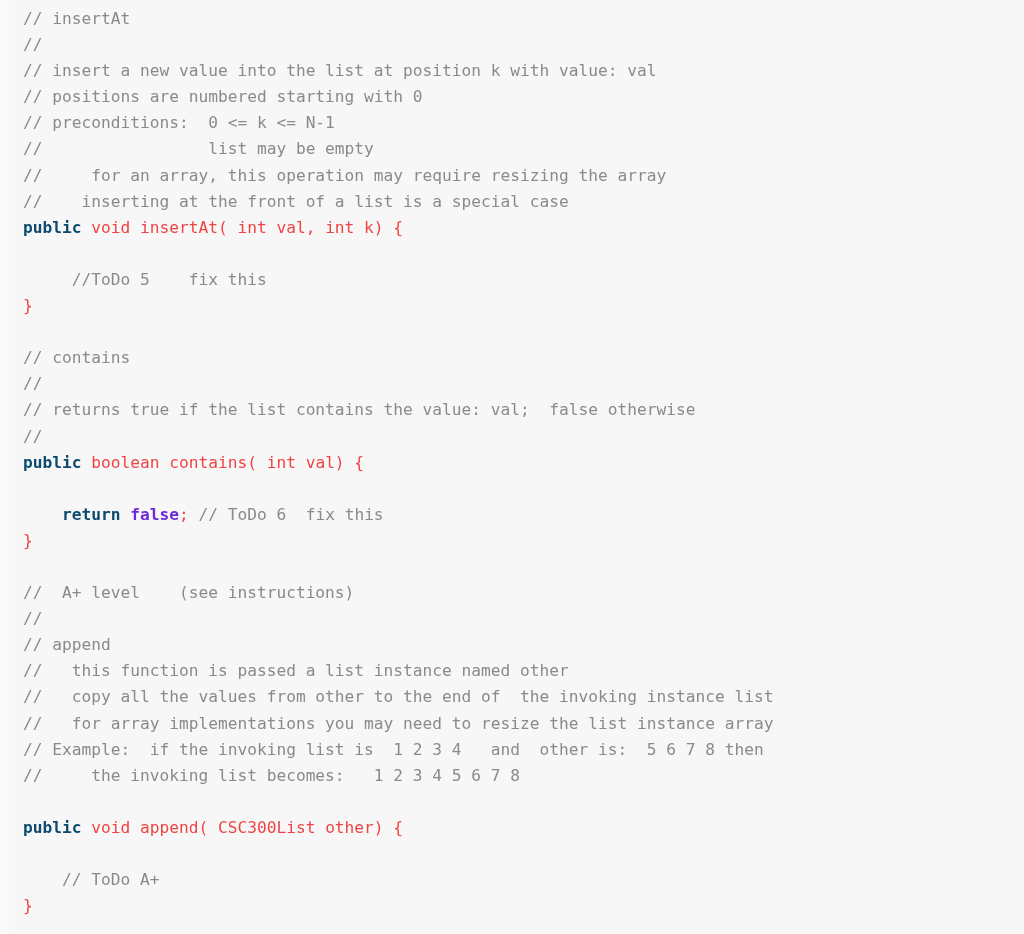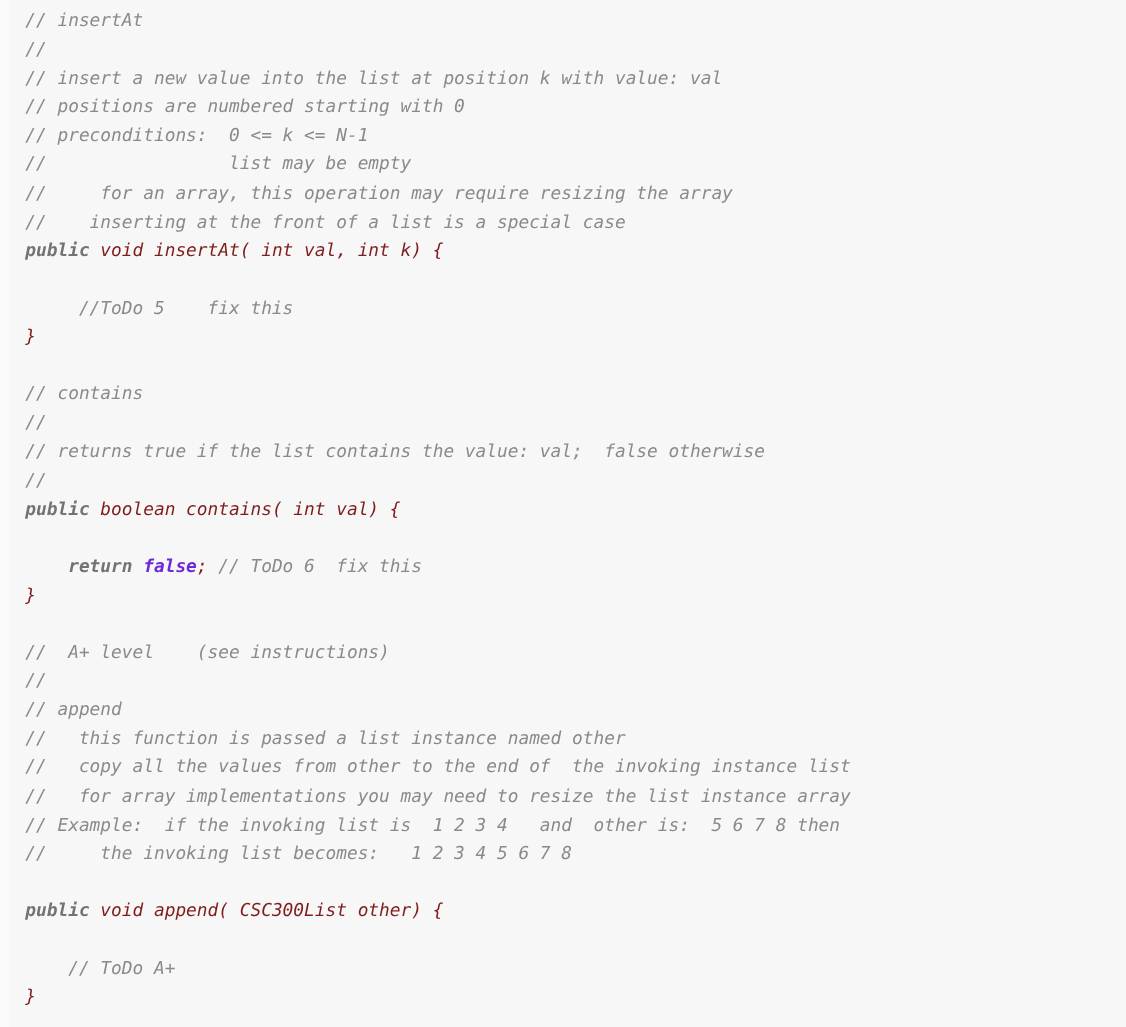--- a/index.html
+++ b/index.html
@@ -13,21 +13,20 @@
     height: 934px;
     overflow: hidden;
     font-family: "DejaVu Sans Mono", "Liberation Mono", monospace;
   }
   #code-listing {
     position: relative;
     width: 1024px;
     height: 712px;
     background: #f7f7f7;
     box-sizing: border-box;
-    font-style: italic;
   }
   
   #gutter {
     position: absolute;
     left: 0;
     top: 0;
     width: 9px;
     height: 934px;
     background: #fafafa;
   }
@@ -46,23 +45,23 @@
   .ln {
     display: block;
     height: 26.1px;
     white-space: pre;
   }
   .ln.blank {
     height: 26.1px;
   }
   
   .cm  { color: #8a8a8a; }            
-  .kw  { color: #737373; font-weight: 700; }  
+  .kw  { color: #0c4a6e; font-weight: 700; }  
   .lit { color: #6d28d9; font-weight: 700; }  
-  .pl  { color: #7f1d1d; }            
+  .pl  { color: #ef4444; }            
 </style>
 </head>
 <body>
 
 <div id="code-listing">
   <div id="gutter"></div>
   <div id="code-body"><span class="ln"><span class="cm">// insertAt</span></span><span class="ln"><span class="cm">//</span></span><span class="ln"><span class="cm">// insert a new value into the list at position k with value: val</span></span><span class="ln"><span class="cm">// positions are numbered starting with 0</span></span><span class="ln"><span class="cm">// preconditions:  0 &lt;= k &lt;= N-1</span></span><span class="ln"><span class="cm">//                 list may be empty</span></span><span class="ln"><span class="cm">//     for an array, this operation may require resizing the array</span></span><span class="ln"><span class="cm">//    inserting at the front of a list is a special case</span></span><span class="ln"><span class="kw">public</span><span class="pl"> void insertAt( int val, int k) {</span></span><span class="ln blank">&nbsp;</span><span class="ln"><span class="cm">     //ToDo 5    fix this</span></span><span class="ln"><span class="pl">}</span></span><span class="ln blank">&nbsp;</span><span class="ln"><span class="cm">// contains</span></span><span class="ln"><span class="cm">//</span></span><span class="ln"><span class="cm">// returns true if the list contains the value: val;  false otherwise</span></span><span class="ln"><span class="cm">//</span></span><span class="ln"><span class="kw">public</span><span class="pl"> boolean contains( int val) {</span></span><span class="ln blank">&nbsp;</span><span class="ln"><span class="pl">    </span><span class="kw">return</span><span class="pl"> </span><span class="lit">false</span><span class="pl">;</span><span class="cm"> // ToDo 6  fix this</span></span><span class="ln"><span class="pl">}</span></span><span class="ln blank">&nbsp;</span><span class="ln"><span class="cm">//  A+ level    (see instructions)</span></span><span class="ln"><span class="cm">//</span></span><span class="ln"><span class="cm">// append</span></span><span class="ln"><span class="cm">//   this function is passed a list instance named other</span></span><span class="ln"><span class="cm">//   copy all the values from other to the end of  the invoking instance list</span></span><span class="ln"><span class="cm">//   for array implementations you may need to resize the list instance array</span></span><span class="ln"><span class="cm">// Example:  if the invoking list is  1 2 3 4   and  other is:  5 6 7 8 then</span></span><span class="ln"><span class="cm">//     the invoking list becomes:   1 2 3 4 5 6 7 8</span></span><span class="ln blank">&nbsp;</span><span class="ln"><span class="kw">public</span><span class="pl"> void append( CSC300List other) {</span></span><span class="ln blank">&nbsp;</span><span class="ln"><span class="cm">    // ToDo A+</span></span><span class="ln"><span class="pl">}</span></span></div>
 </div>
 
 </body></html>

